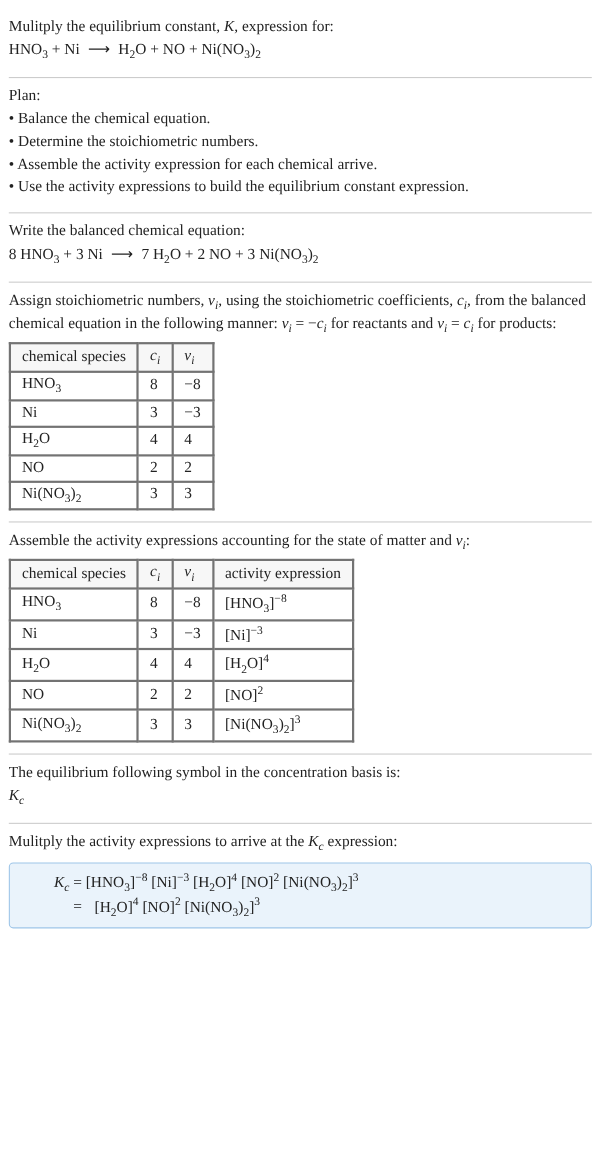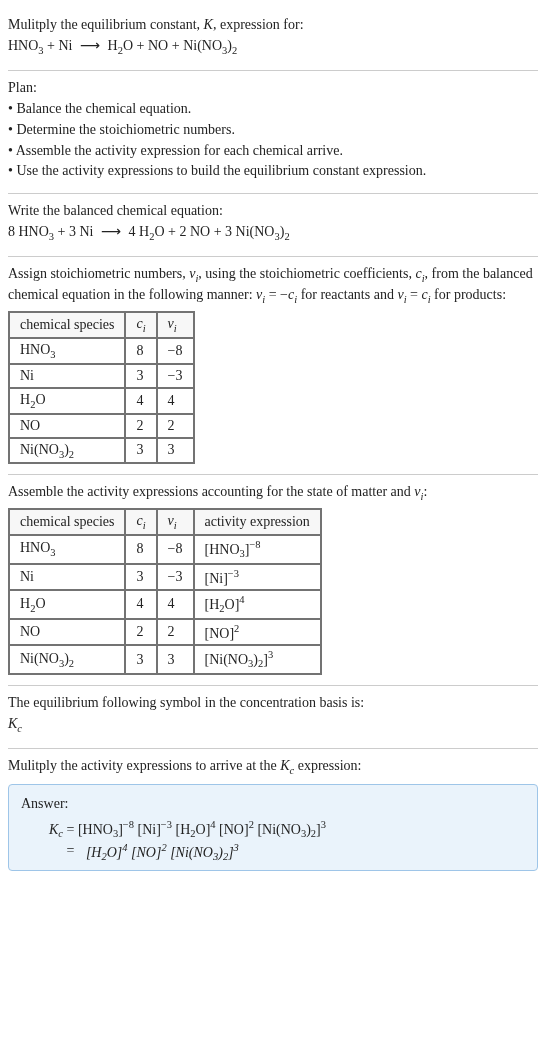--- a/index.html
+++ b/index.html
@@ -41,21 +41,20 @@
     padding: 8px 12px;
     margin-top: 6px;
   }
   .answer-label { margin-bottom: 6px; }
   .indent { padding-left: 28px; }
   .frac {
     display: inline-block;
     text-align: center;
     vertical-align: middle;
     margin: 0 4px;
-    font-style: italic;
   }
   .frac .num-row { display:block; padding: 0 4px; }
   .frac .den-row { display:block; border-top:1px solid #222; padding:0 4px; }
   .italic { font-style: italic; }
   .arrow { padding: 0 4px; }
 </style>
 </head>
 <body>
 
 <div class="section">
@@ -73,21 +72,21 @@
   <p>Plan:</p>
   <p>• Balance the chemical equation.</p>
   <p>• Determine the stoichiometric numbers.</p>
   <p>• Assemble the activity expression for each chemical arrive.</p>
   <p>• Use the activity expressions to build the equilibrium constant expression.</p>
 </div>
 
 <div class="section">
   <p>Write the balanced chemical equation:</p>
   <p>
-    <span>8 HNO</span><span class="sub">3</span><span> + 3 Ni </span><span class="arrow">⟶</span><span> 4 H</span><span class="sub">2</span><span>O + 2 NO + 3 Ni(NO</span><span class="sub">3</span><span>)</span><span class="sub">2</span>
+    <span>8 HNO</span><span class="sub">3</span><span> + 3 Ni </span><span class="arrow">⟶</span><span> 7 H</span><span class="sub">2</span><span>O + 2 NO + 3 Ni(NO</span><span class="sub">3</span><span>)</span><span class="sub">2</span>
   </p>
 </div>
 
 <div class="section">
   <p>
     <span>Assign stoichiometric numbers, </span><span class="italic">ν</span><span class="sub italic">i</span><span>, using the stoichiometric coefficients, </span><span class="italic">c</span><span class="sub italic">i</span><span>, from the balanced chemical equation in the following manner: </span><span class="italic">ν</span><span class="sub italic">i</span><span> = −</span><span class="italic">c</span><span class="sub italic">i</span><span> for reactants and </span><span class="italic">ν</span><span class="sub italic">i</span><span> = </span><span class="italic">c</span><span class="sub italic">i</span><span> for products:</span>
   </p>
   <table class="data">
     <tbody>
         <tr>
@@ -174,21 +173,20 @@
   <p>The equilibrium following symbol in the concentration basis is:</p>
   <p><span class="italic">K</span><span class="sub italic">c</span></p>
 </div>
 
 <div class="section" style="border-bottom:none;">
   <p>
     <span>Mulitply the activity expressions to arrive at the </span><span class="italic">K</span><span class="sub italic">c</span><span> expression:</span>
   </p>
 
   <div class="answer-box">
-    <p class="answer-label">Answer:</p>
     <div class="indent">
       <div>
         <span class="italic">K</span><span class="sub italic">c</span><span> = </span><span>[HNO</span><span class="sub">3</span><span>]</span><span class="sup">−8</span><span> [Ni]</span><span class="sup">−3</span><span> [H</span><span class="sub">2</span><span>O]</span><span class="sup">4</span><span> [NO]</span><span class="sup">2</span><span> [Ni(NO</span><span class="sub">3</span><span>)</span><span class="sub">2</span><span>]</span><span class="sup">3</span>
       </div>
       <div style="margin-top:2px;">
         <span style="visibility:hidden;"><span class="italic">K</span><span class="sub italic">c</span></span><span> = </span><span class="frac">
           <span class="num-row">
             <span>[H</span><span class="sub">2</span><span>O]</span><span class="sup">4</span><span> [NO]</span><span class="sup">2</span><span> [Ni(NO</span><span class="sub">3</span><span>)</span><span class="sub">2</span><span>]</span><span class="sup">3</span>
           </span>
         </span>

